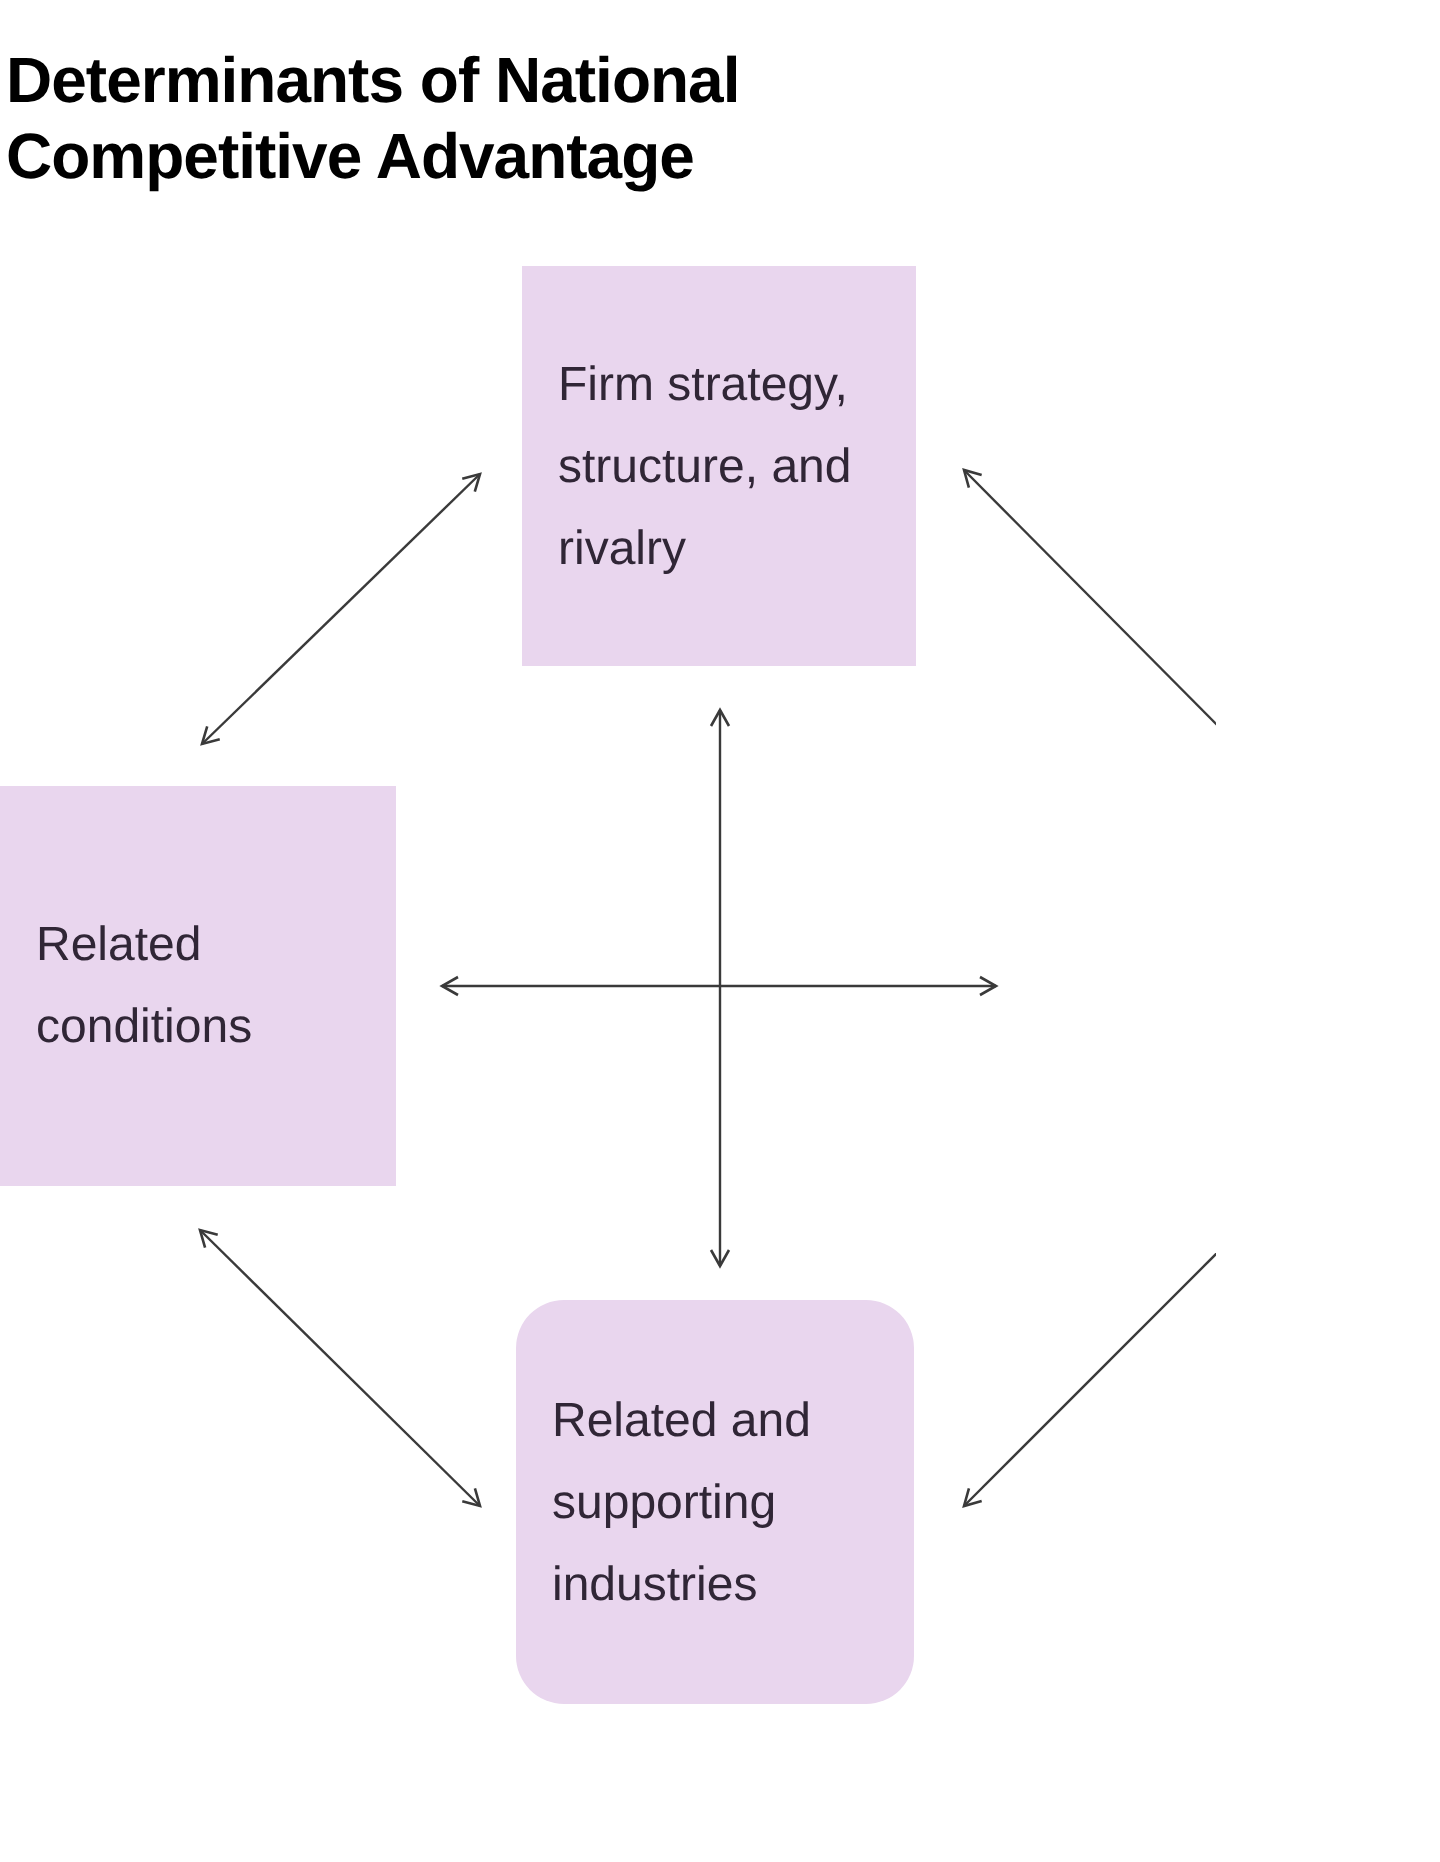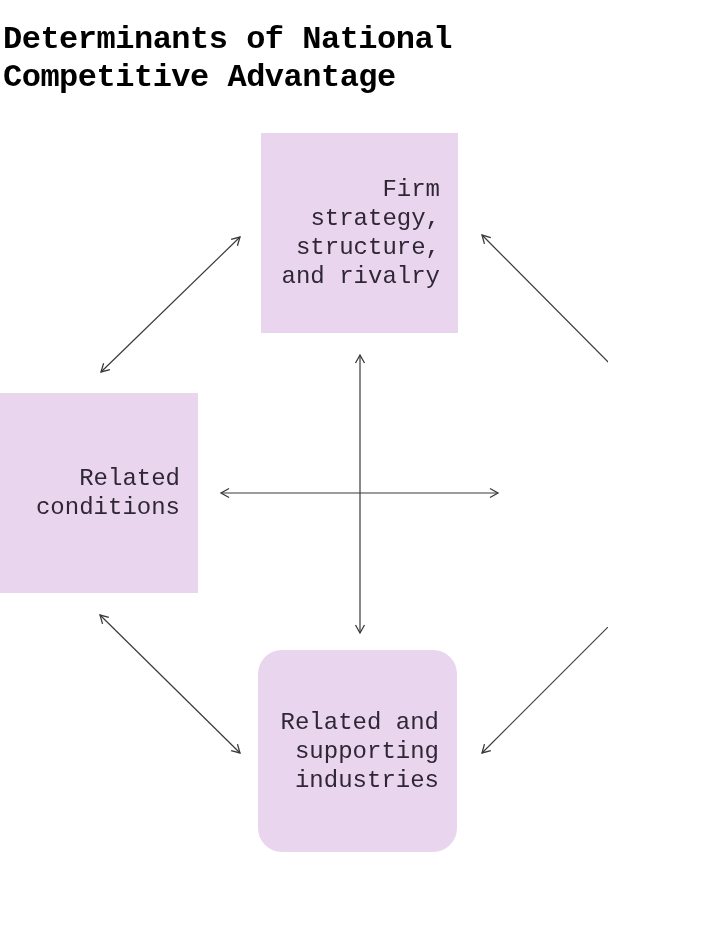--- a/index.html
+++ b/index.html
@@ -7,43 +7,42 @@
     padding: 0;
     background: #ffffff;
     font-family: "Liberation Sans", sans-serif;
   }
   #canvas {
     position: relative;
     width: 608px;
     height: 931px;
     background: #ffffff;
     overflow: hidden;
-    font-family: Liberation Mono, monospace;
   }
   .chart-title {
     position: absolute;
     left: 3px;
     top: 0px;
     width: 540px;
     font-size: 32px;
     line-height: 38px;
     font-weight: bold;
     letter-spacing: -0.5px;
     color: #000000;
   }
   .node {
     position: absolute;
     background: #e9d6ee;
     display: flex;
     align-items: center;
     justify-content: center;
-    text-align: right;
+    text-align: left;
     color: #302636;
     font-size: 24px;
-    line-height: 29px;
+    line-height: 41px;
     padding: 0 18px;
     box-sizing: border-box;
   }
   .node-top    { left: 261px; top: 133px; width: 197px; height: 200px; }
   .node-left   { left: 0px;   top: 393px; width: 198px; height: 200px; }
   .node-right  { left: 519px; top: 393px; width: 201px; height: 200px; }
   .node-bottom { left: 258px; top: 650px; width: 199px; height: 202px; border-radius: 24px; }
   #arrow-layer {
     position: absolute;
     left: 0; top: 0;

